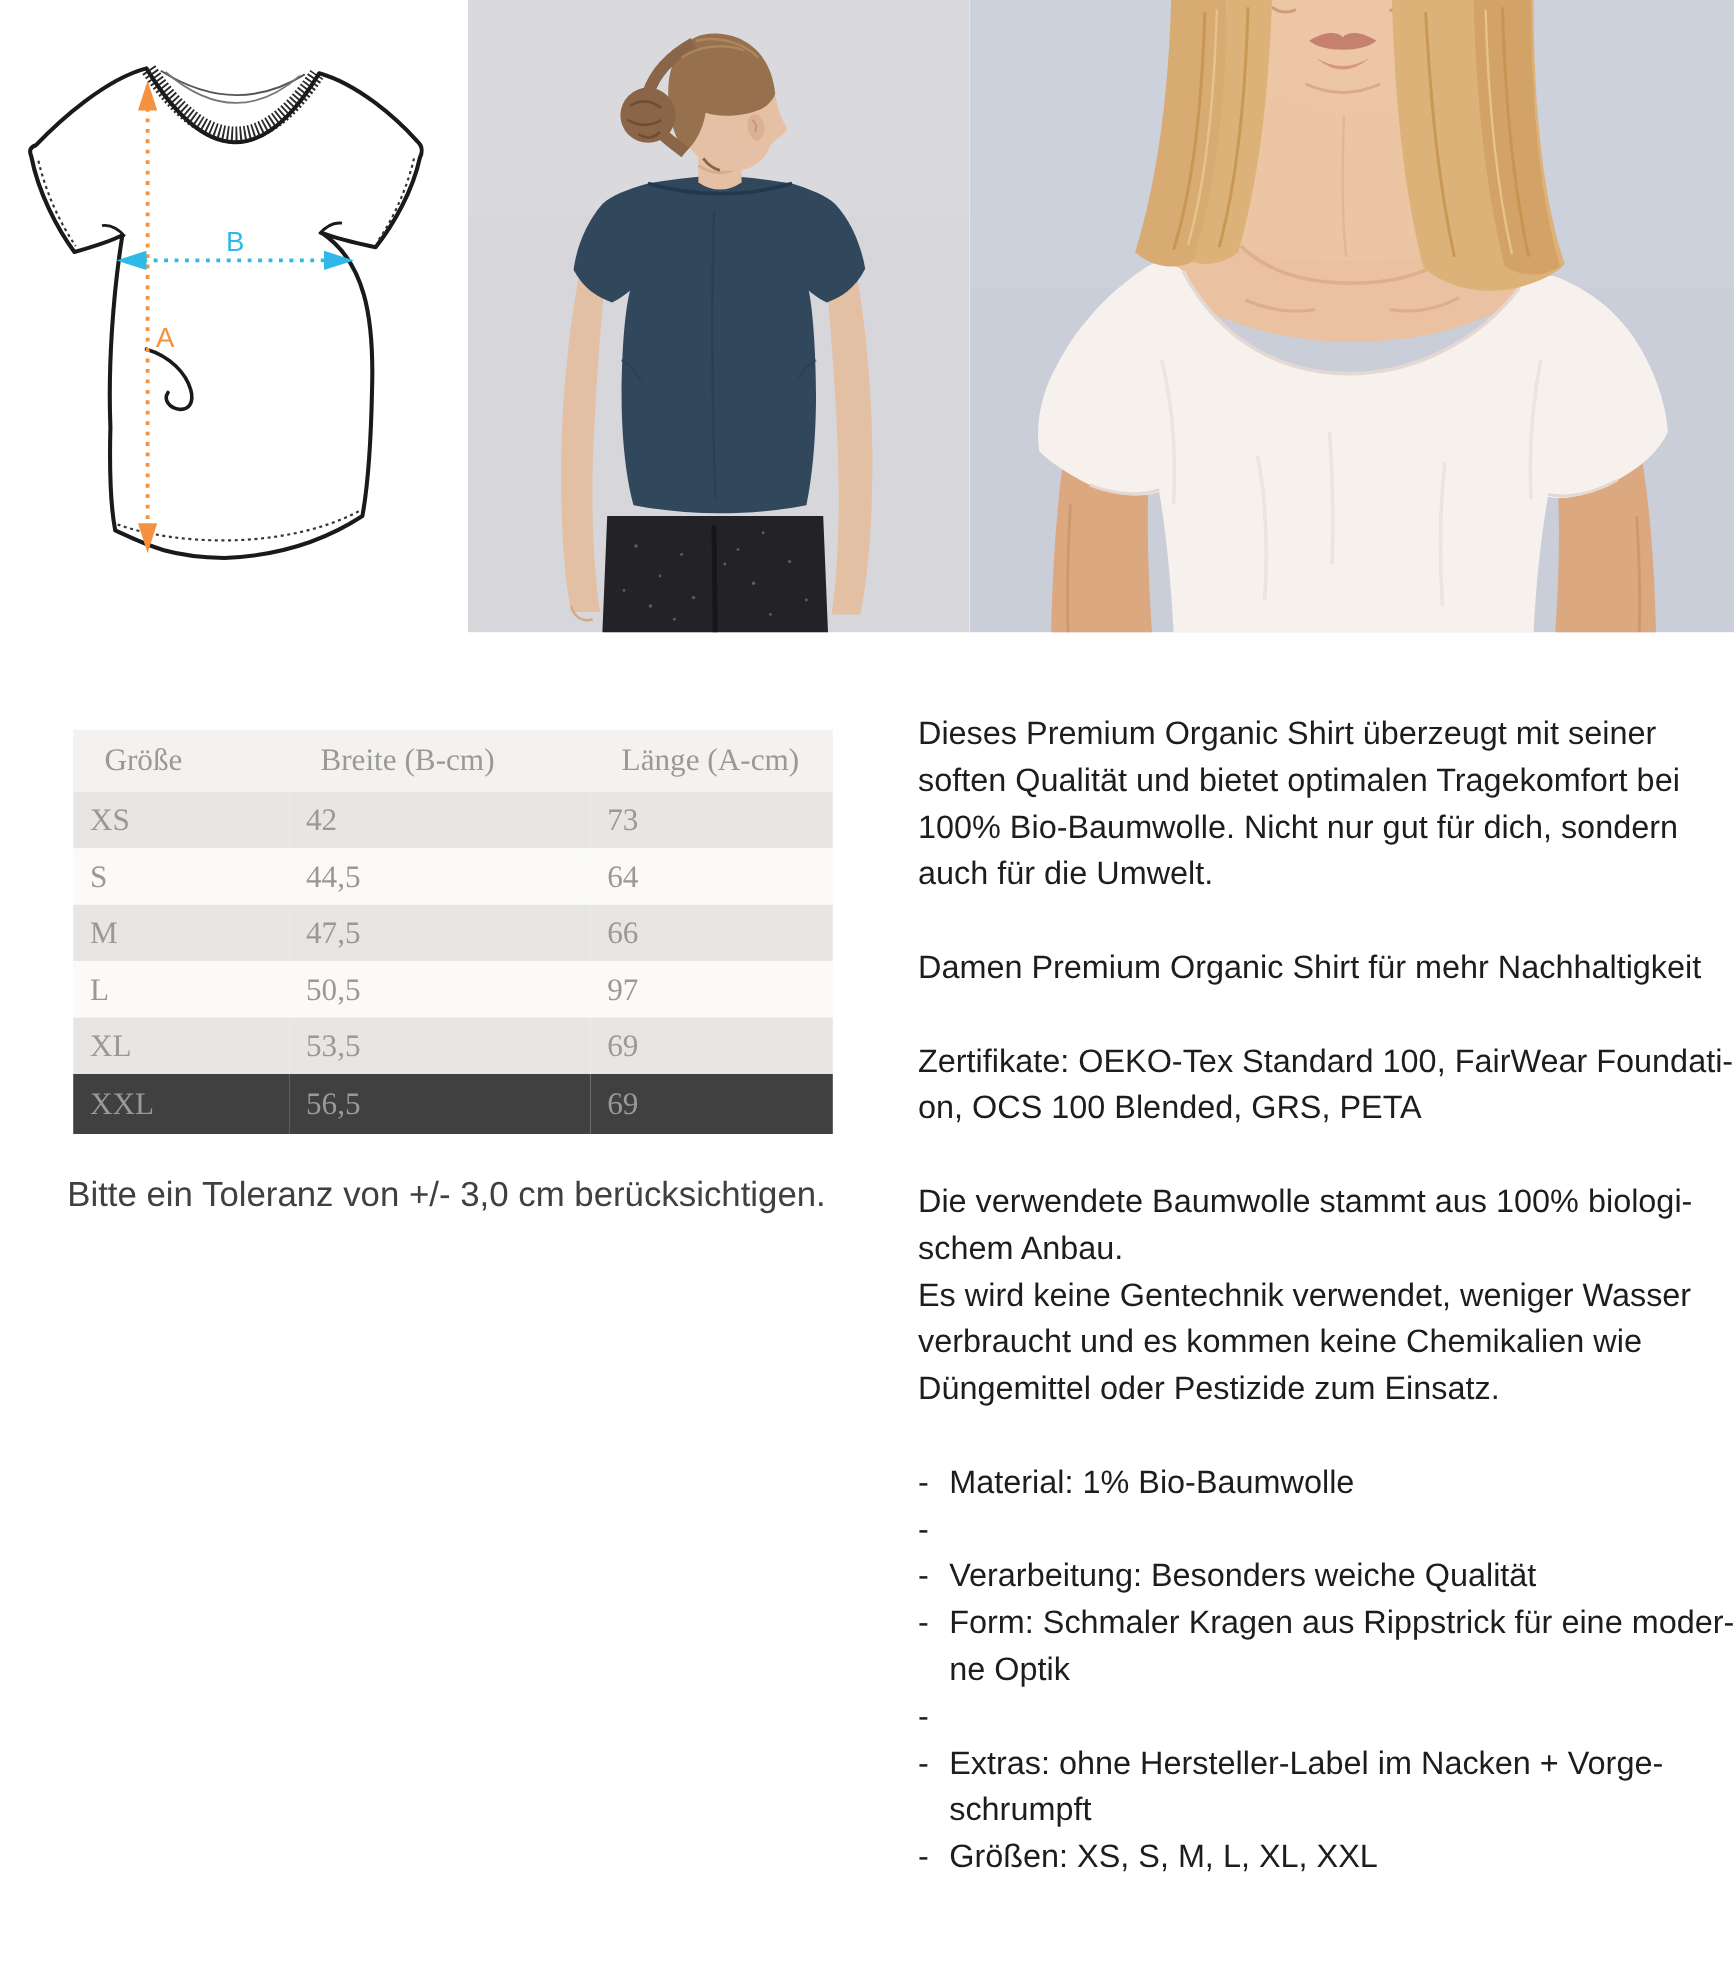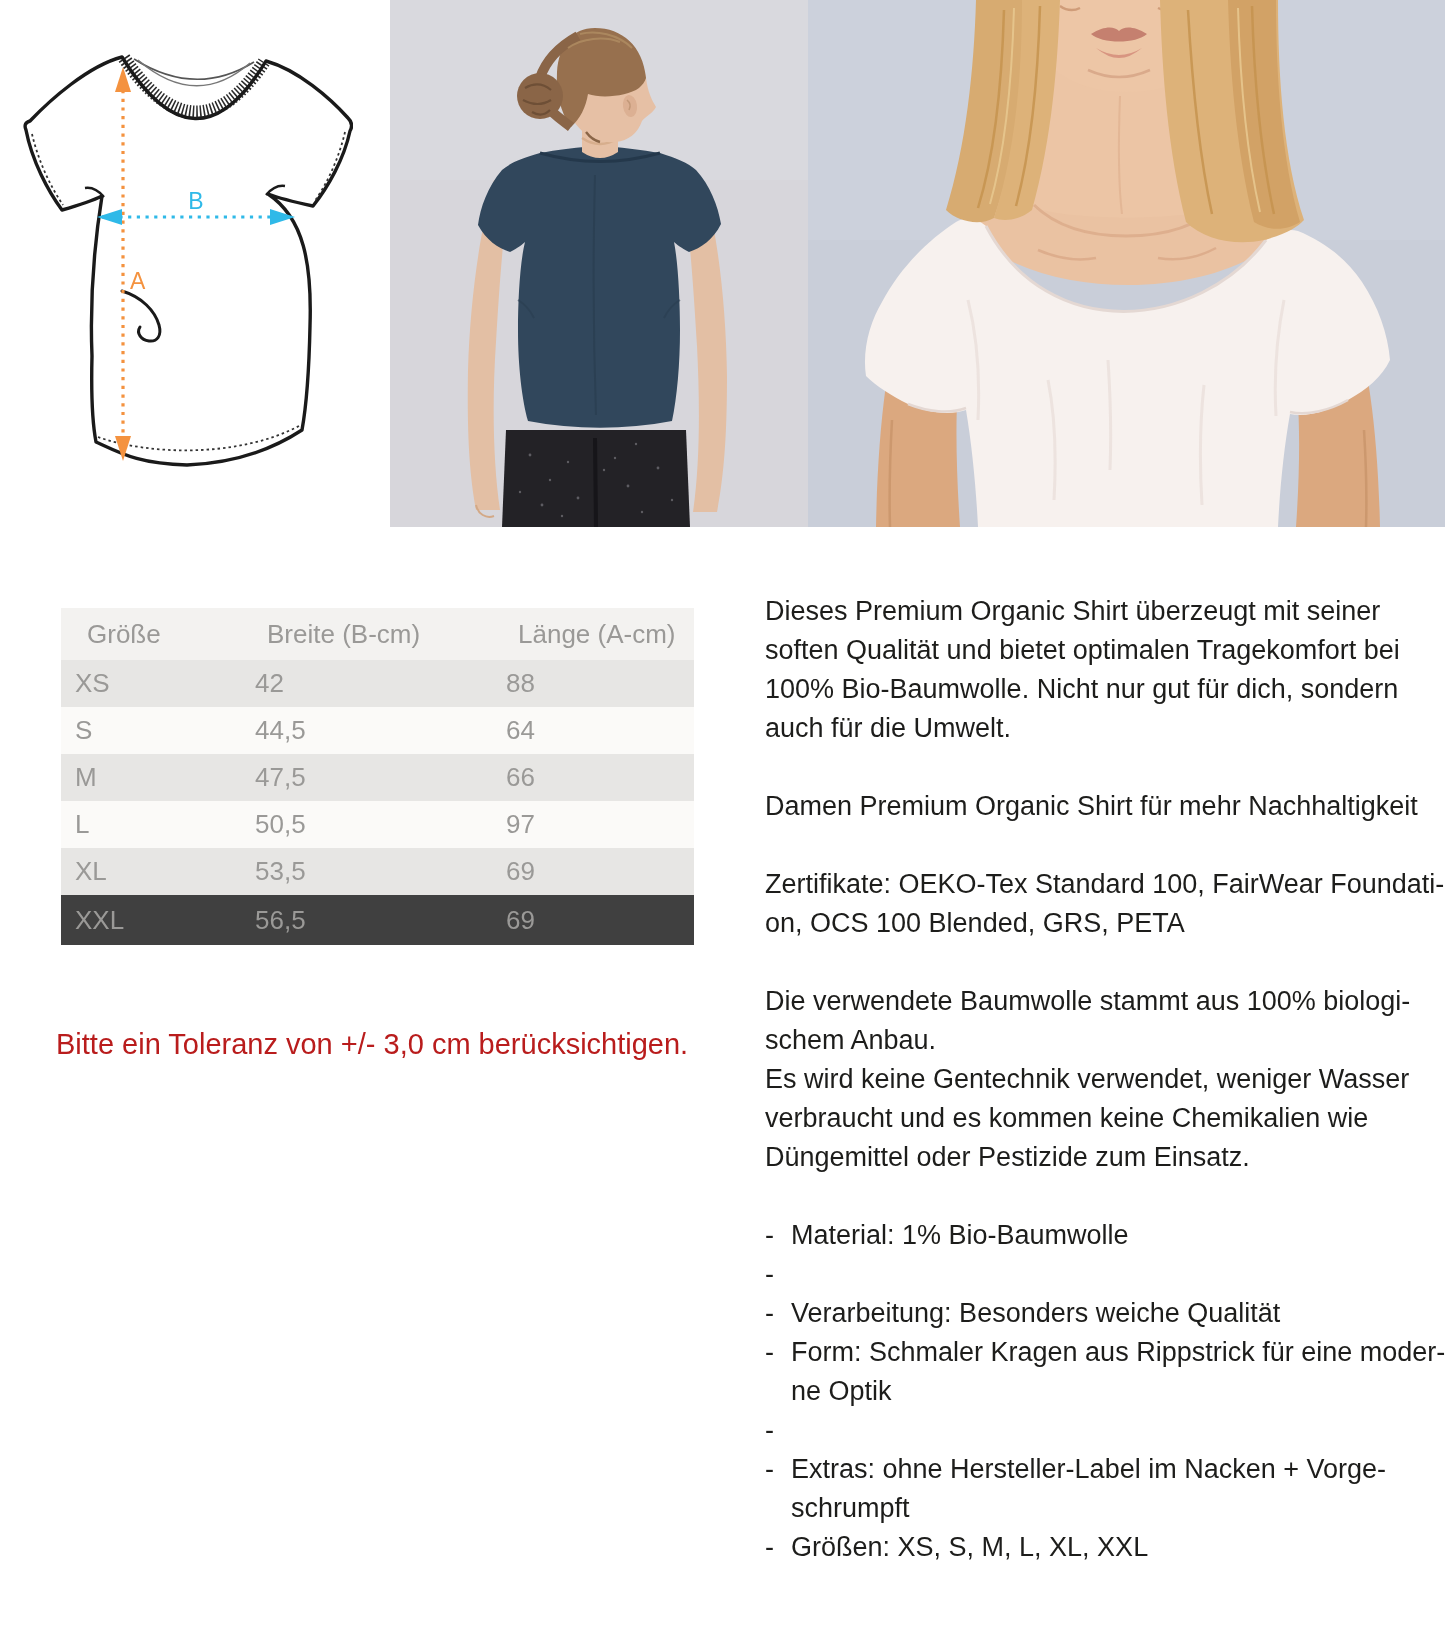--- a/index.html
+++ b/index.html
@@ -6,31 +6,31 @@
   #canvas{
     position:relative;width:1445px;height:1642px;background:#ffffff;overflow:hidden;
     font-family:"Liberation Sans", sans-serif;
   }
   
   #diagram{position:absolute;left:18px;top:6px;width:335px;height:492px;}
   #photo-back{position:absolute;left:390px;top:0;width:418px;height:527px;}
   #photo-front{position:absolute;left:808px;top:0;width:637px;height:527px;}
 
   
-  #size-table-wrap{position:absolute;left:61px;top:608px;width:633px;}
+  #size-table-wrap{position:absolute;left:61px;top:608px;width:633px;font-family:Liberation Serif, serif;}
   table.size{border-collapse:collapse;width:633px;table-layout:fixed;
     font-size:26px;color:#9a9997;}
   table.size th{font-weight:normal;text-align:left;height:52px;padding:0 0 0 26px;
     background:#f3f2f0;}
   table.size td{height:47px;padding:0 0 0 14px;}
   tr.row-dark td{background:#e7e6e4;}
   tr.row-light td{background:#fbfaf8;}
   tr.row-foot td{background:#404040;height:50px;margin-left:40px;}
 
-  #tolerance{position:absolute;left:56px;top:1028px;font-size:29px;color:#b91c1c;}
+  #tolerance{position:absolute;left:56px;top:980px;font-size:29px;color:#404040;}
 
   
   #description{position:absolute;left:765px;top:592px;width:690px;
     font-size:27px;line-height:39px;color:#1d1d1b;}
   #description p{margin:0 0 39px 0;}
   .pre{white-space:pre-line;}
   ul.bullets{list-style:none;margin:0;padding:0;}
   ul.bullets li{display:flex;align-items:flex-start;}
   ul.bullets .dash{width:26px;flex:0 0 26px;}
 </style>
@@ -223,21 +223,21 @@
         <tr>
           <th>Größe</th>
           <th>Breite (B-cm)</th>
           <th>Länge (A-cm)</th>
         </tr>
       </thead>
       <tbody>
         <tr class="row-dark">
           <td>XS</td>
           <td>42</td>
-          <td>88</td>
+          <td>73</td>
         </tr>
         <tr class="row-light">
           <td>S</td>
           <td>44,5</td>
           <td>64</td>
         </tr>
         <tr class="row-dark">
           <td>M</td>
           <td>47,5</td>
           <td>66</td>

